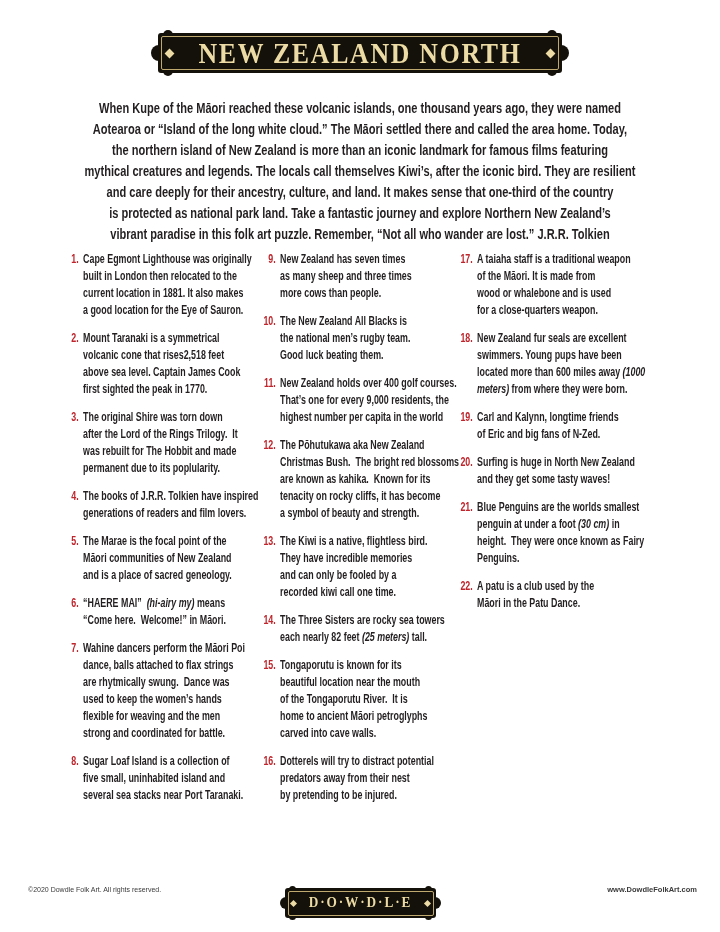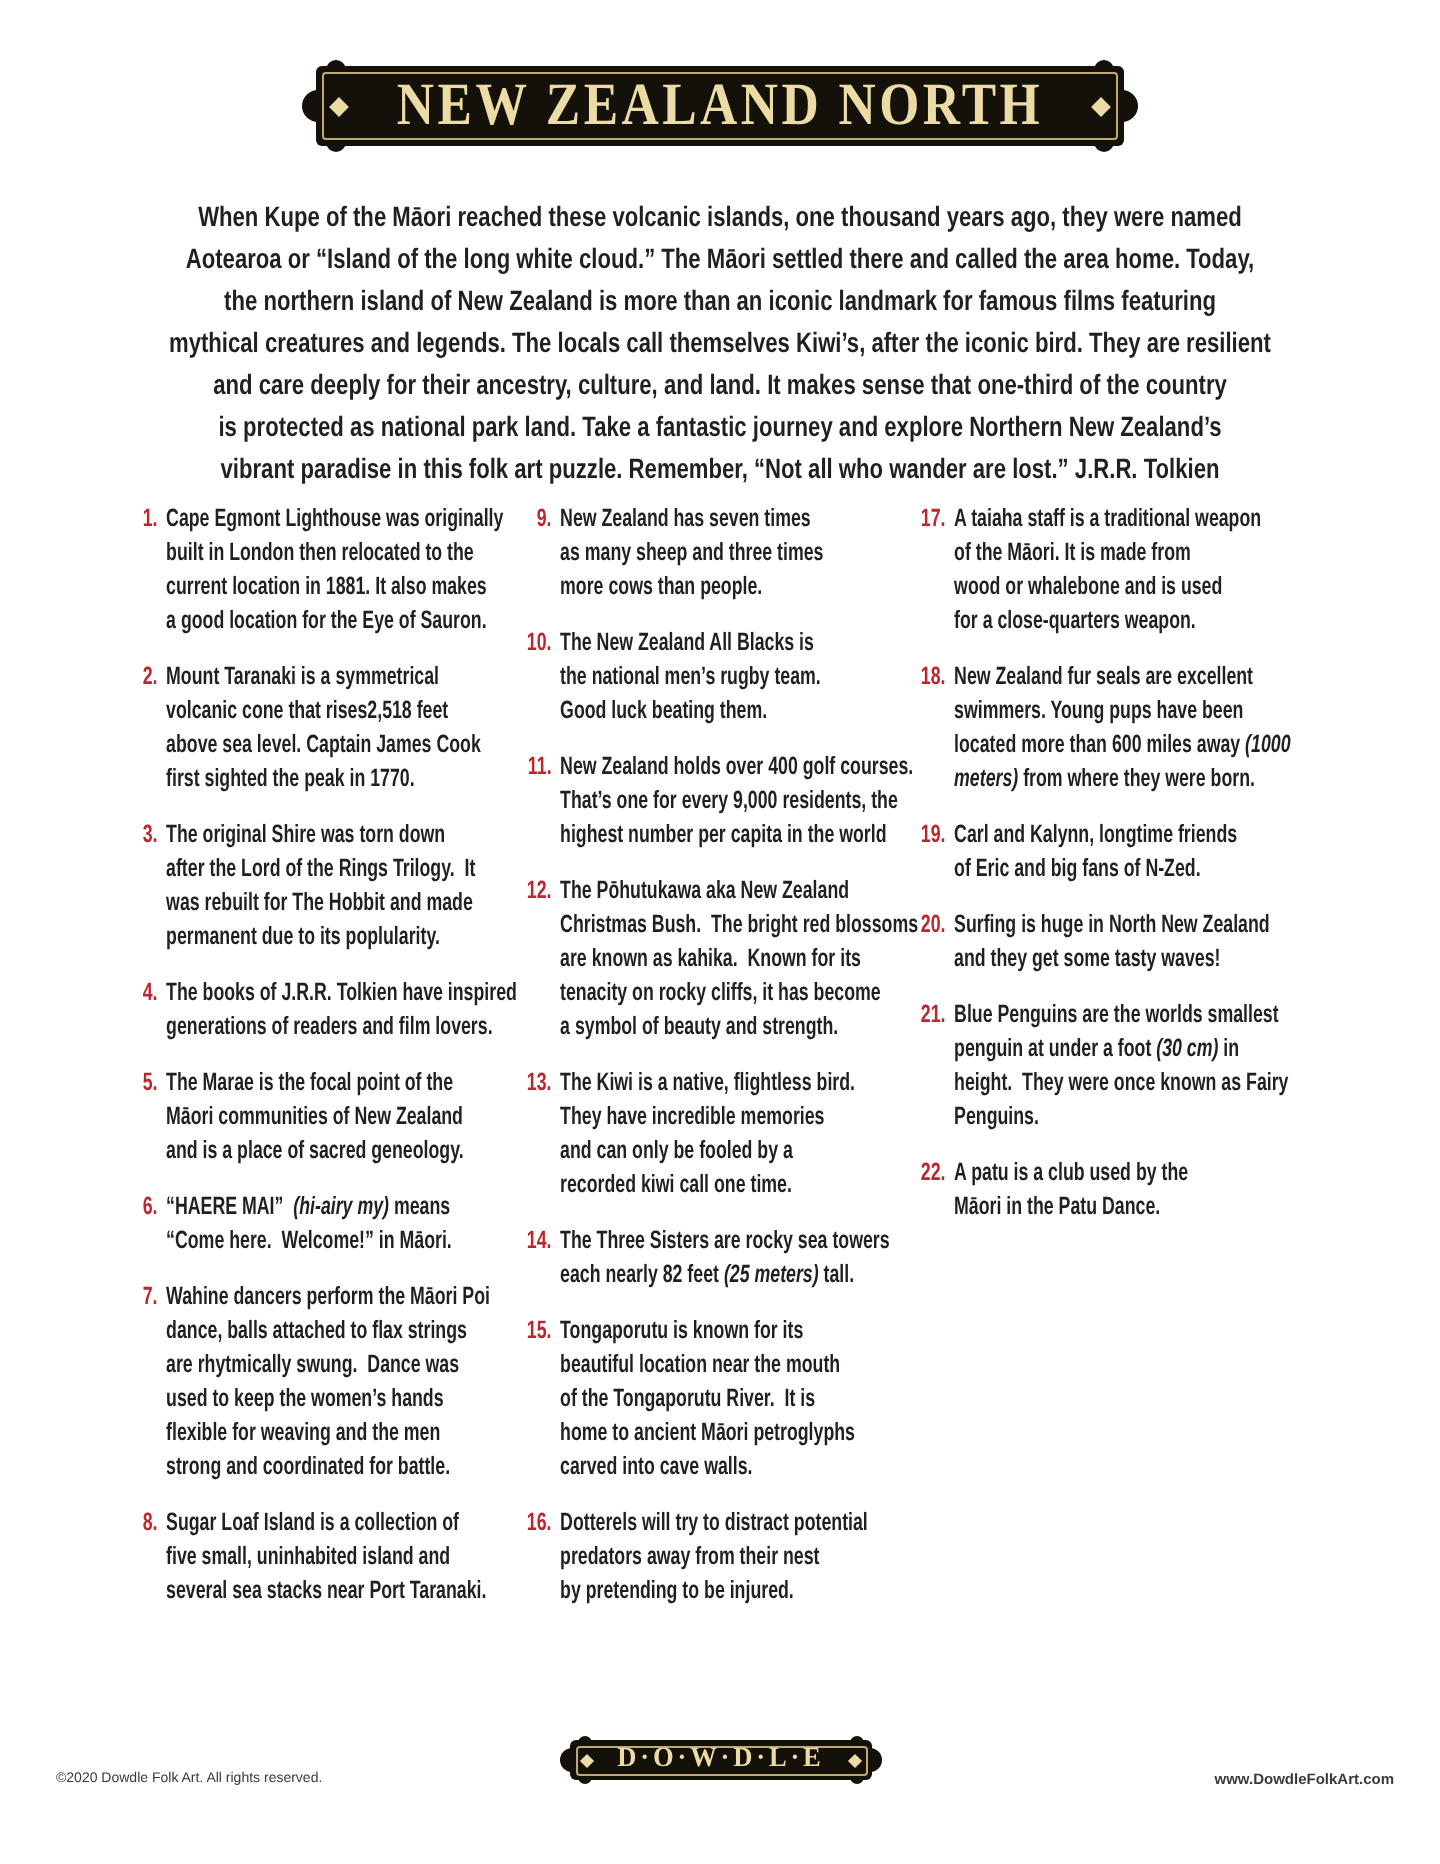--- a/index.html
+++ b/index.html
@@ -22,21 +22,21 @@
   #title-banner{left:158px;top:33px;width:404px;height:40px;}
   #title-banner .knob{width:16px;height:16px;margin-top:-8px;}
   #title-banner .knob.kl{left:-7px;} #title-banner .knob.kr{right:-7px;}
   #title-banner .tab{width:10px;height:10px;}
   #title-banner .tab.tl{left:5px;top:-3px;} #title-banner .tab.bl{left:5px;bottom:-3px;}
   #title-banner .tab.tr{right:5px;top:-3px;} #title-banner .tab.br{right:5px;bottom:-3px;}
   #title-banner .diamond{width:7px;height:7px;margin-top:-3.5px;}
   #title-banner .diamond.dl{left:8px;} #title-banner .diamond.dr{right:8px;}
   #title-banner .sign-text{font-size:30px;letter-spacing:2px;transform:scaleX(0.86);}
   
-  #logo-banner{left:285px;top:870px;width:151px;height:20px;}
+  #logo-banner{left:285px;top:888px;width:151px;height:30px;}
   #logo-banner .inner-line{inset:2.5px;}
   #logo-banner .knob{width:12px;height:12px;margin-top:-6px;}
   #logo-banner .knob.kl{left:-5px;} #logo-banner .knob.kr{right:-5px;}
   #logo-banner .tab{width:7px;height:7px;}
   #logo-banner .tab.tl{left:4px;top:-2px;} #logo-banner .tab.bl{left:4px;bottom:-2px;}
   #logo-banner .tab.tr{right:4px;top:-2px;} #logo-banner .tab.br{right:4px;bottom:-2px;}
   #logo-banner .diamond{width:5px;height:5px;margin-top:-2.5px;}
   #logo-banner .diamond.dl{left:6px;} #logo-banner .diamond.dr{right:6px;}
   #logo-banner .sign-text{font-size:14px;letter-spacing:2px;transform:scaleX(0.95);}
   

